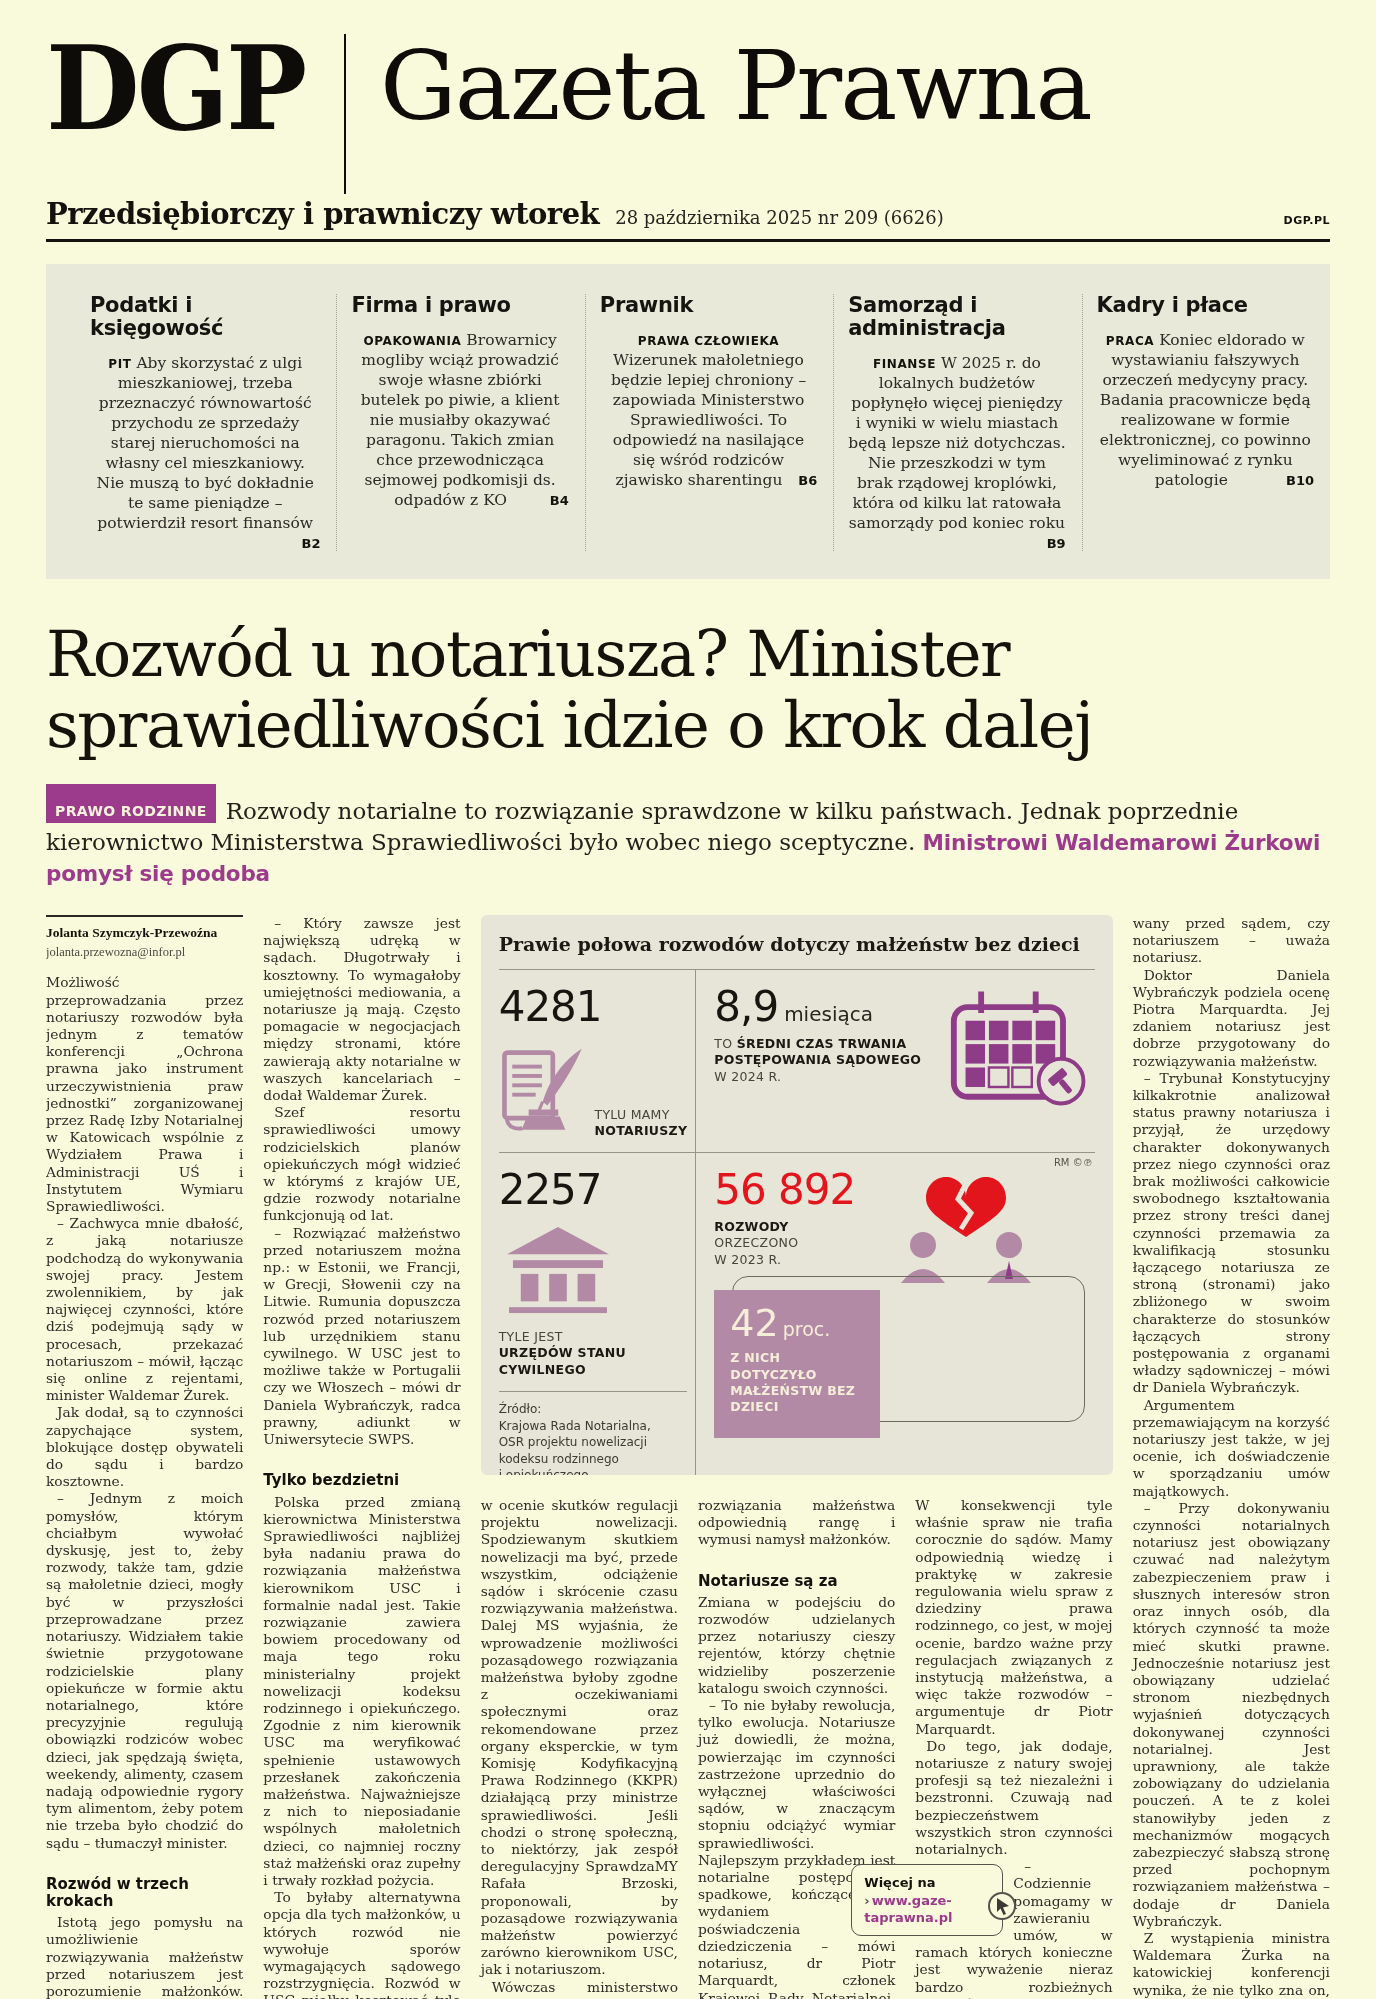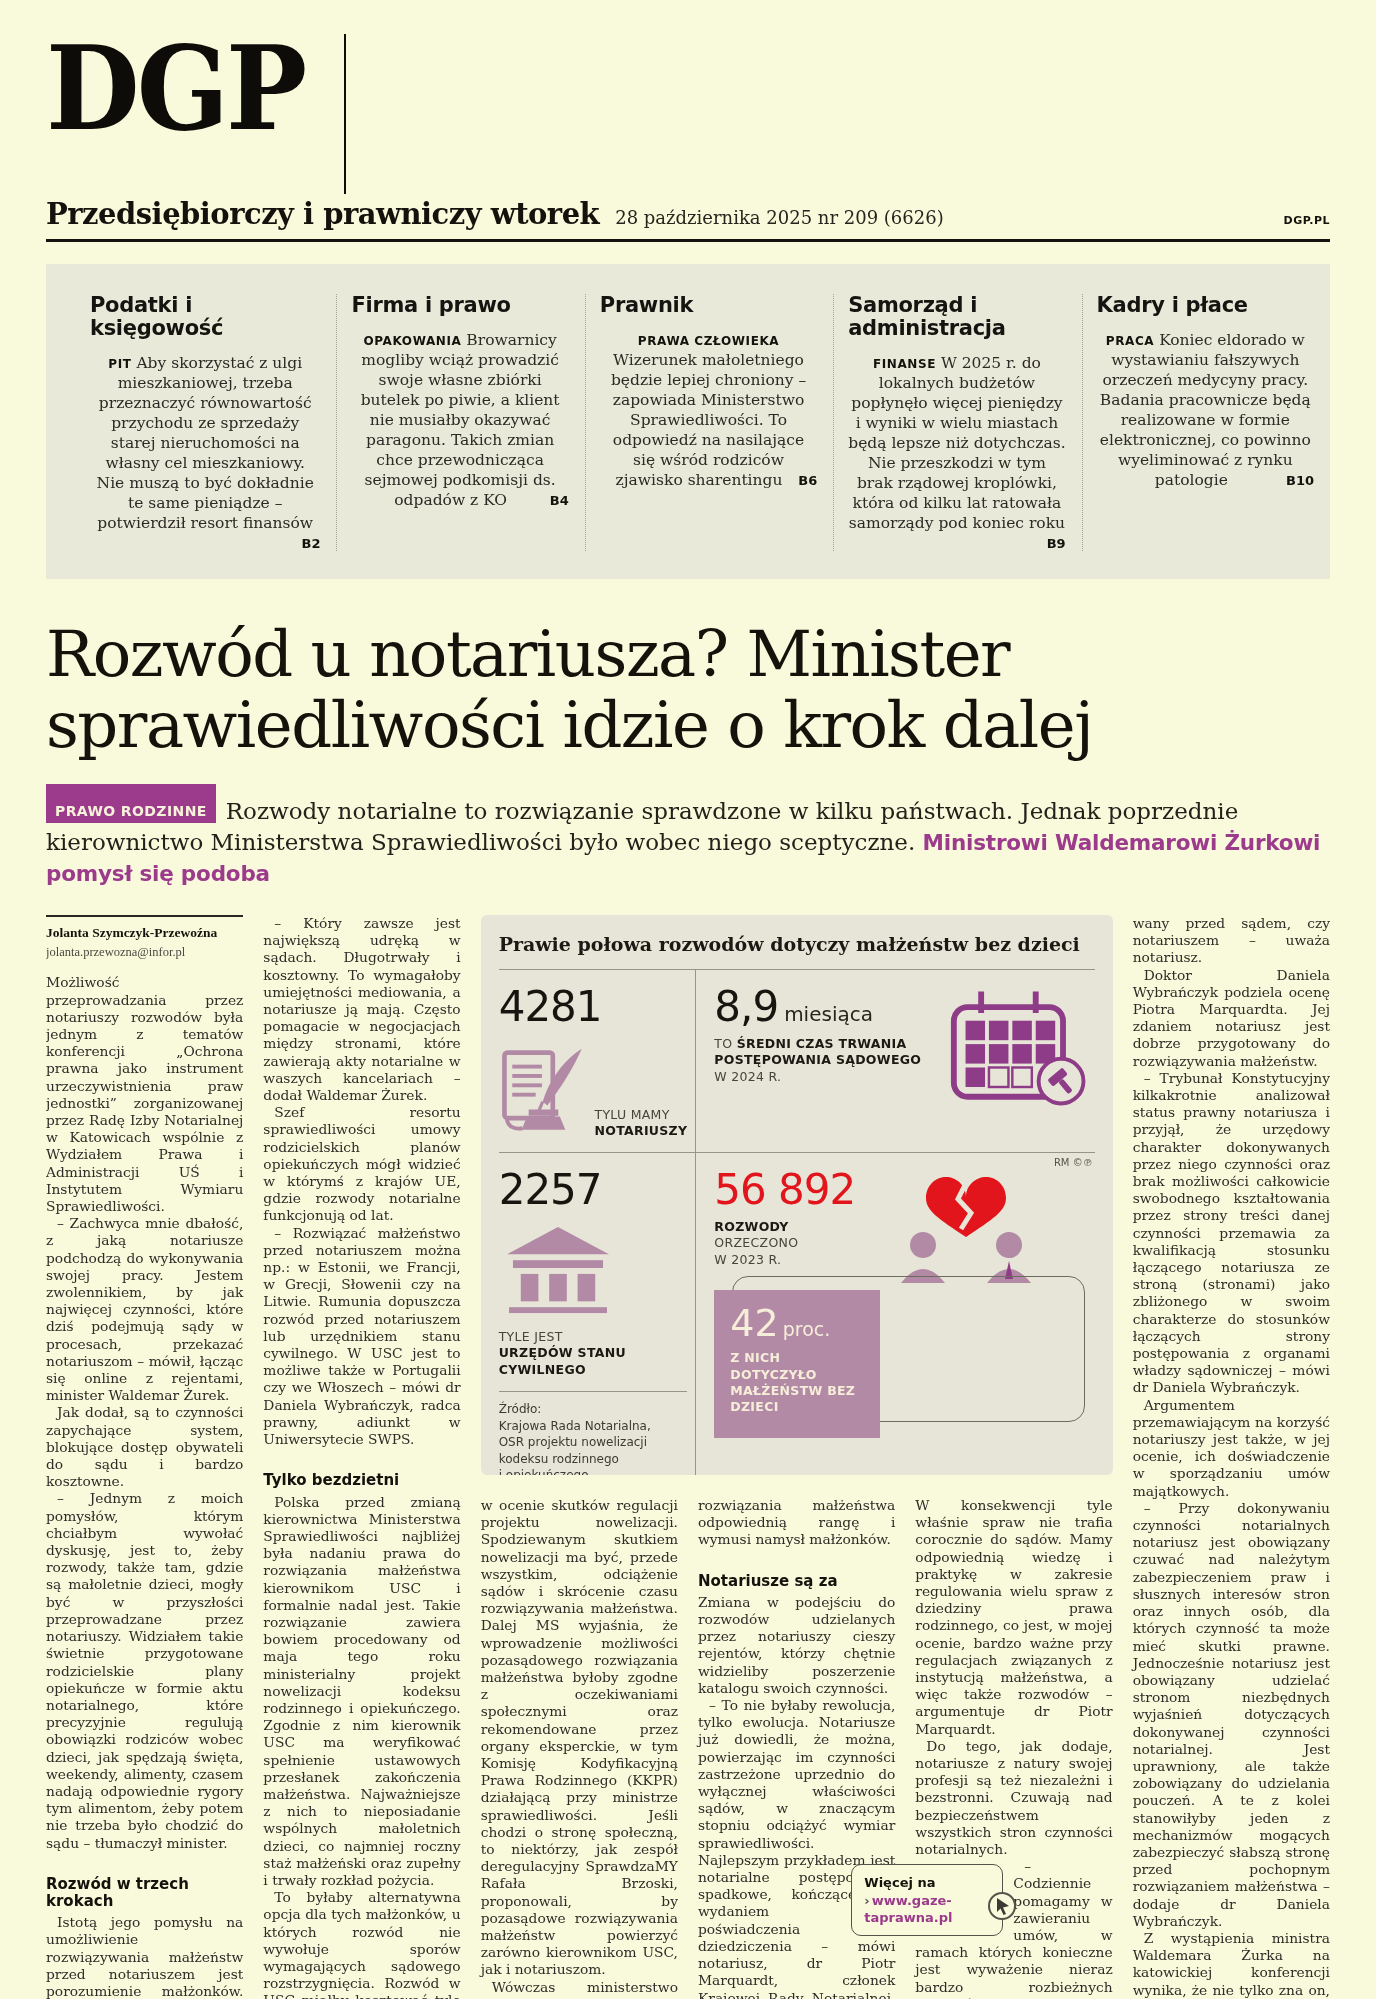--- a/index.html
+++ b/index.html
@@ -87,20 +87,21 @@
 </style>
 </head>
 <body>
 
 <div class="page">
 
   <div class="masthead">
     <div class="logo-row">
       <div class="logo-dgp">DGP</div>
       <div class="logo-div"></div>
+      <div class="logo-main">Gazeta Prawna</div>
     </div>
     <div class="tag-row">
       <div class="tagline">Przedsiębiorczy i prawniczy wtorek</div>
       <div class="issue">28 października 2025 nr 209 (6626)</div>
       <div class="site">DGP.PL</div>
     </div>
   </div>
   <div class="rule"></div>
 
   <div class="strip">

